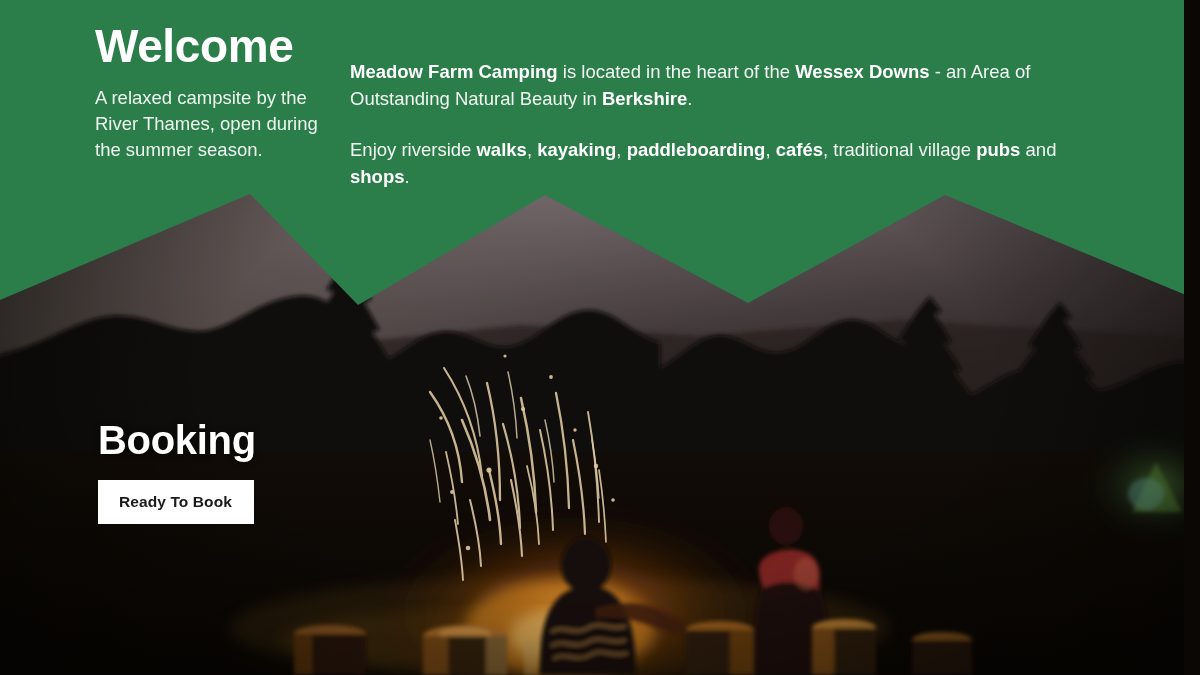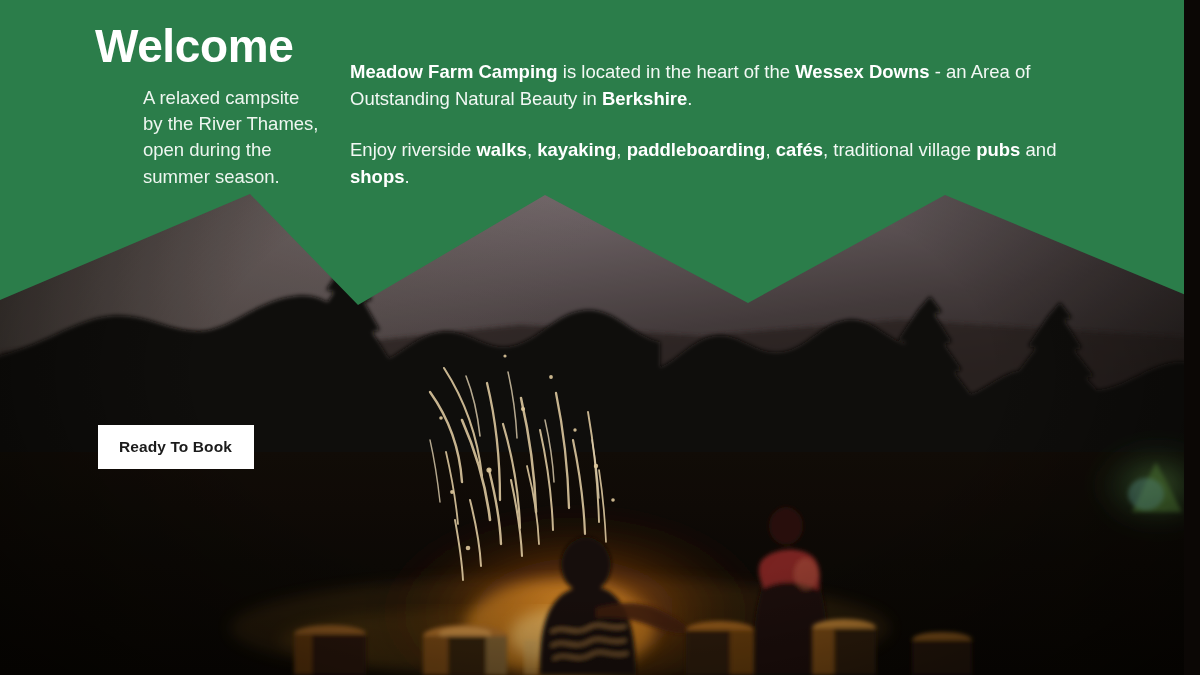--- a/index.html
+++ b/index.html
@@ -47,21 +47,20 @@
     color:#ffffff;
     letter-spacing:-0.4px;
     line-height:1.06;
     margin-bottom:14px;
   }
   p.lede {
     font-size:18.5px;
     color:#eef6f0;
     line-height:1.42;
     font-weight:400;
-    margin-left:48px;
   }
   p.body-para {
     font-size:18.5px;
     color:#f2f8f4;
     line-height:1.46;
     font-weight:400;
     margin-top:24px;
   }
   p.body-para + p.body-para { }
   .body-para b { font-weight:bold; color:#ffffff; }
@@ -308,16 +307,17 @@
       <p class="body-para">
         <b>Meadow Farm Camping</b><span> is located in the heart of the </span><b>Wessex Downs</b><span> - an Area of Outstanding Natural Beauty in </span><b>Berkshire</b><span>.</span>
       </p>
       <p class="body-para">
         <span>Enjoy riverside </span><b>walks</b><span>, </span><b>kayaking</b><span>, </span><b>paddleboarding</b><span>, </span><b>cafés</b><span>, traditional village </span><b>pubs</b><span> and </span><b>shops</b><span>.</span>
       </p>
     </div>
   </div>
 
   <div id="booking">
+    <h2 class="booking-title">Booking</h2>
     <button id="cta">Ready To Book</button>
   </div>
 
 </div>
 
 </body></html>

